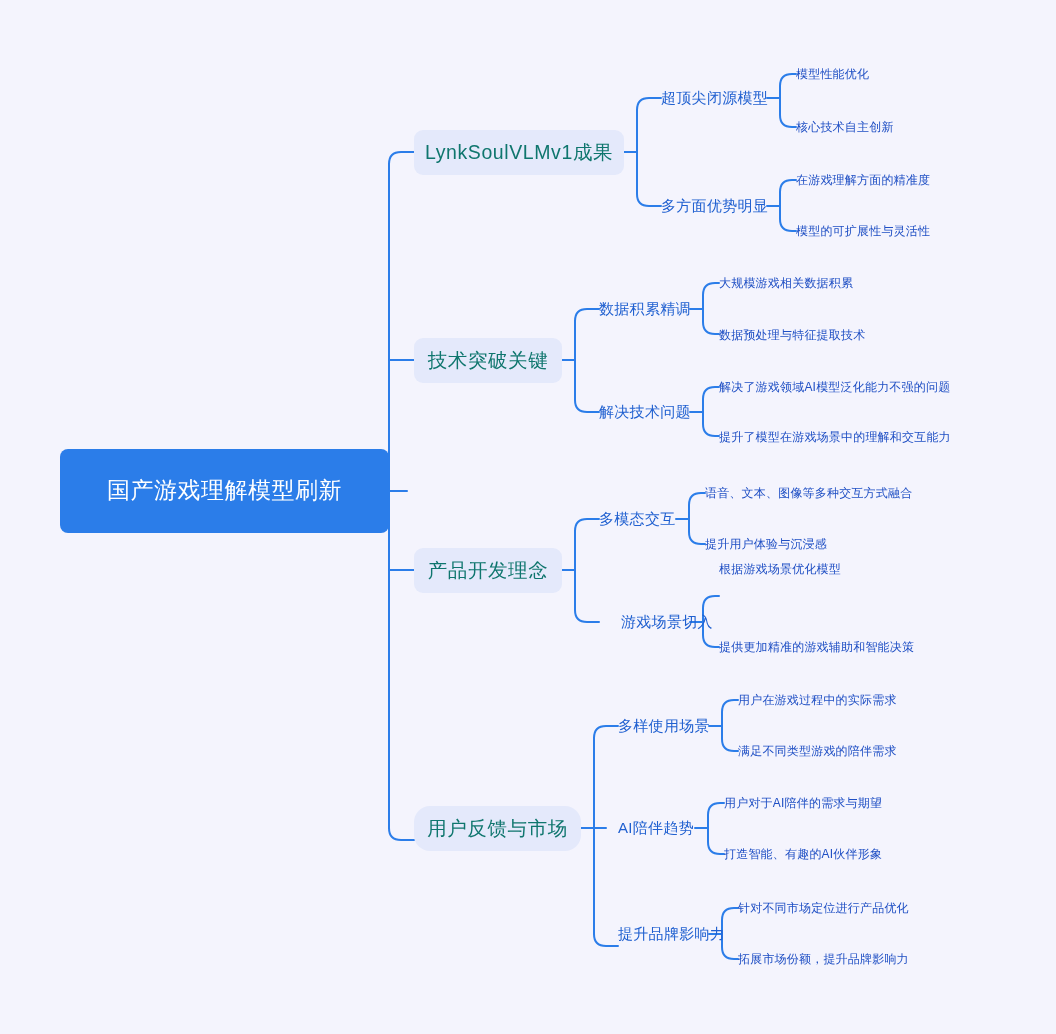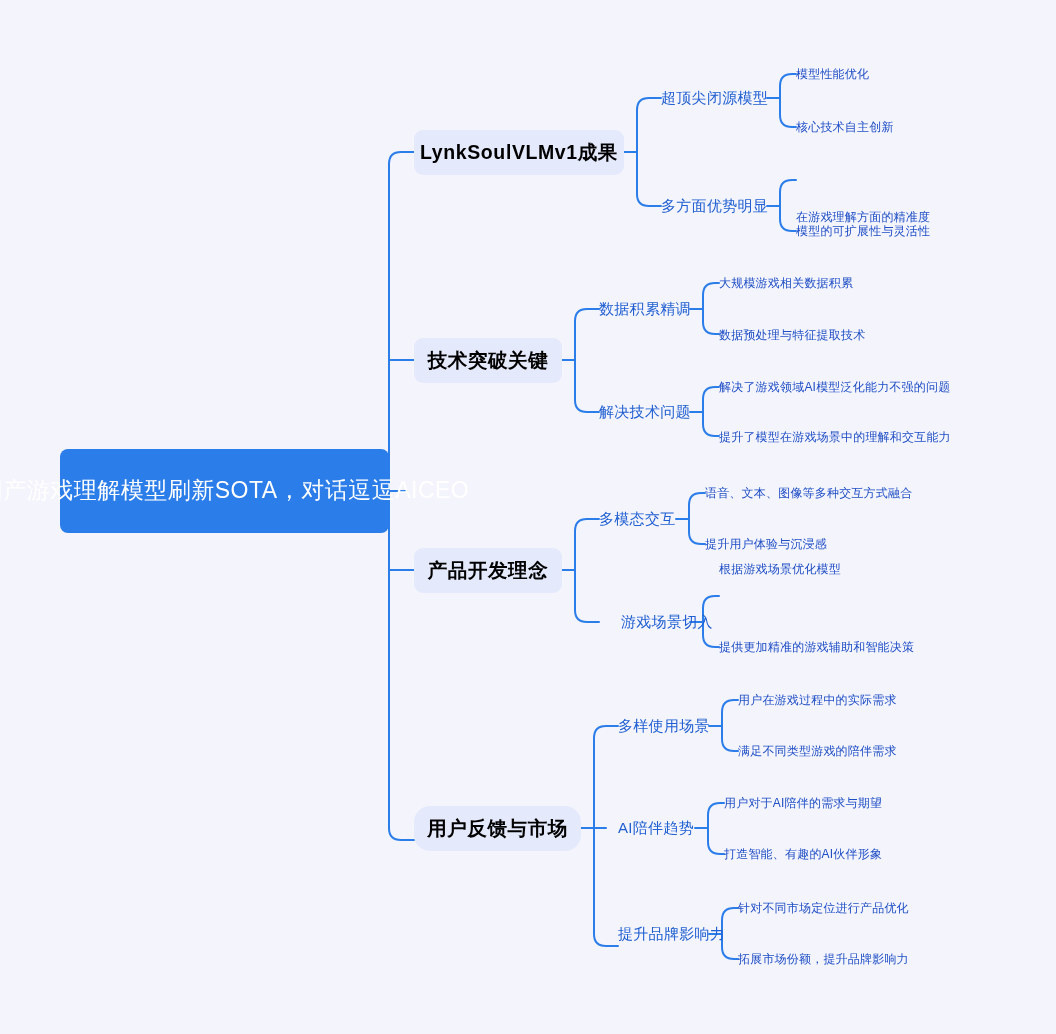--- a/index.html
+++ b/index.html
@@ -48,29 +48,28 @@
     flex-direction: row;
     justify-content: center;
     align-items: center;
   }
   .node-root .rl {
     display: block;
   }
   
   .node-l2 {
     background: #e4e9fb;
-    color: #000000;
+    color: #0f766e;
     border-radius: 9px;
     font-size: 19.5px;
     letter-spacing: 0.6px;
     display: flex;
     align-items: center;
     justify-content: center;
     padding: 0 24px;
-    font-weight: bold;
   }
   
   .node-l3 {
     color: #2060d0;
     font-size: 15px;
     letter-spacing: 0.3px;
     display: flex;
     align-items: center;
   }
   
@@ -152,21 +151,20 @@
       <path d="M 708 828 L 708 842 Q 708 854 720 854 L 724 854"></path>
 
       <path d="M 709 934 L 722 934"></path>
       <path d="M 722 934 L 722 920 Q 722 908 734 908 L 738 908"></path>
       <path d="M 722 934 L 722 947 Q 722 959 734 959 L 738 959"></path>
     </g>
   </svg>
 
   <div class="node node-root" style="left:60px; top:449px; width:329px; height:84px;">
     <span class="rl">国产游戏理解模型刷新</span>
-    <span class="rl">SOTA，对话逗逗AICEO</span>
   </div>
 
   <div class="node node-l2" style="left:414px; top:130px; width:210px; height:45px;">
     <span>LynkSoulVLMv1成果</span>
   </div>
 
   <div class="node node-l2" style="left:414px; top:338px; width:148px; height:45px;">
     <span>技术突破关键</span>
   </div>
 
@@ -208,21 +206,21 @@
   <div class="node node-l3" style="left:618px; top:923px; height:22px;">
     <span>提升品牌影响力</span>
   </div>
 
   <div class="node node-l4" style="left:796px; top:64px; height:21px;">
     <span>模型性能优化</span>
   </div>
   <div class="node node-l4" style="left:796px; top:117px; height:21px;">
     <span>核心技术自主创新</span>
   </div>
-  <div class="node node-l4" style="left:796px; top:170px; height:21px;margin-top:37px;">
+  <div class="node node-l4" style="left:796px; top:170px; height:21px;">
     <span>在游戏理解方面的精准度</span>
   </div>
   <div class="node node-l4" style="left:796px; top:221px; height:21px;">
     <span>模型的可扩展性与灵活性</span>
   </div>
 
   <div class="node node-l4" style="left:719px; top:273px; height:21px;">
     <span>大规模游戏相关数据积累</span>
   </div>
   <div class="node node-l4" style="left:719px; top:325px; height:21px;">

